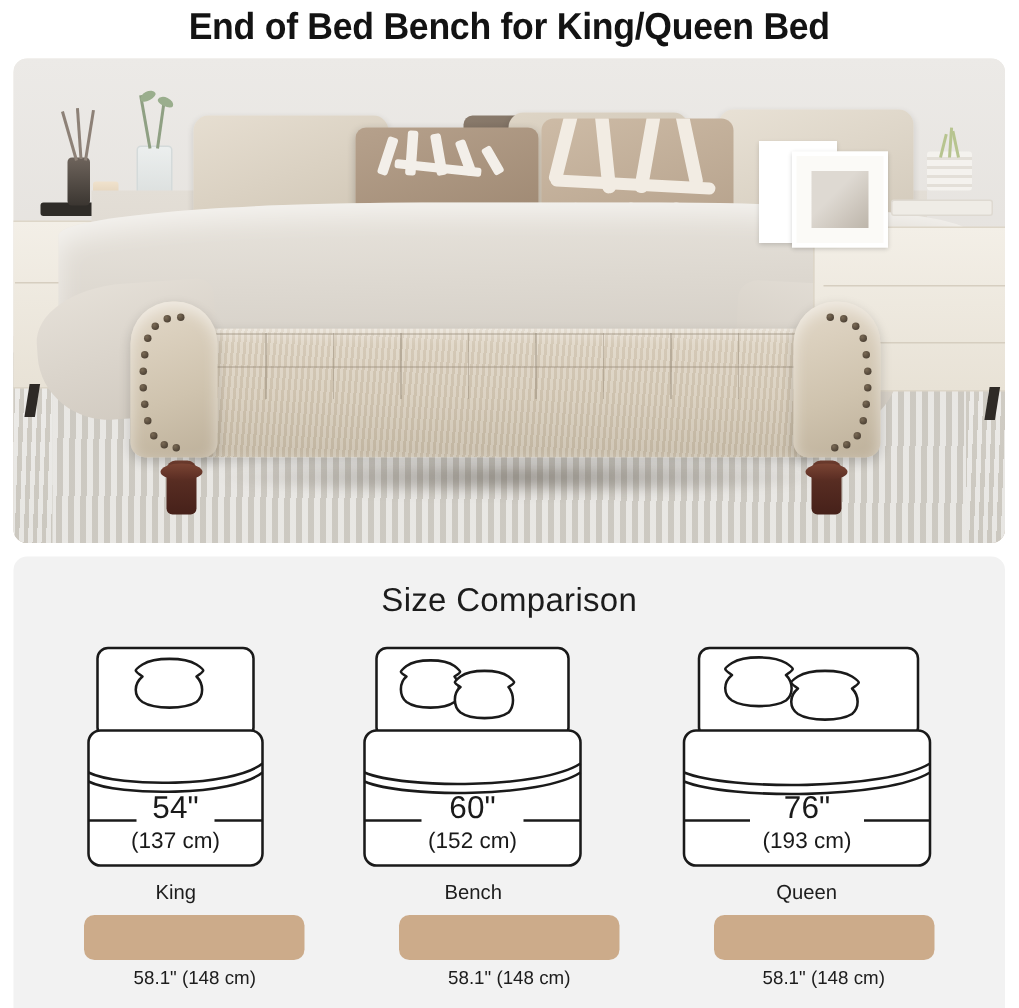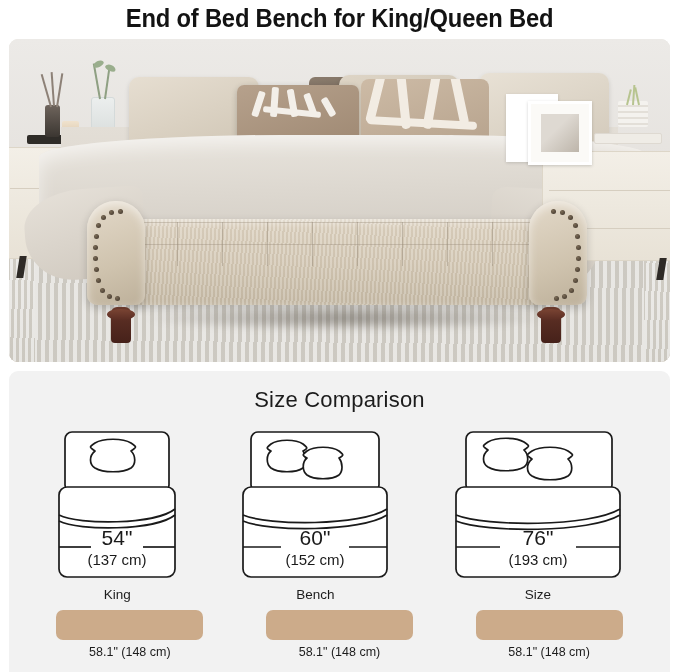--- a/index.html
+++ b/index.html
@@ -485,21 +485,21 @@
           <path d="M78 22c8-5 28-5 36 0 6 4 6 4 0 8 5 5 5 13 0 17-8 5-28 5-36 0-6-4-6-12 0-17-6-4-6-4 0-8z" fill="#fff"></path>
           <rect x="2" y="58" width="164" height="90" rx="8" fill="#fff"></rect>
           <path d="M2 92c30 12 134 12 164-6" fill="none"></path>
           <path d="M2 86c30 12 134 12 164-6" fill="none"></path>
           <line x1="2" y1="118" x2="46" y2="118"></line>
           <line x1="122" y1="118" x2="166" y2="118"></line>
           <text x="84" y="116" text-anchor="middle" class="dim-text-main" stroke="none">76"</text>
           <text x="84" y="136" text-anchor="middle" class="dim-text-sub" stroke="none">(193 cm)</text>
         </svg>
       </div>
-      <div class="bed-name">Size</div>
+      <div class="bed-name">Queen</div>
     </div>
   </div>
 
   <div class="bars-row">
     <div class="bar-col">
       <div class="bench-bar"></div>
       <div class="bar-label">58.1" (148 cm)</div>
     </div>
     <div class="bar-col">
       <div class="bench-bar"></div>

